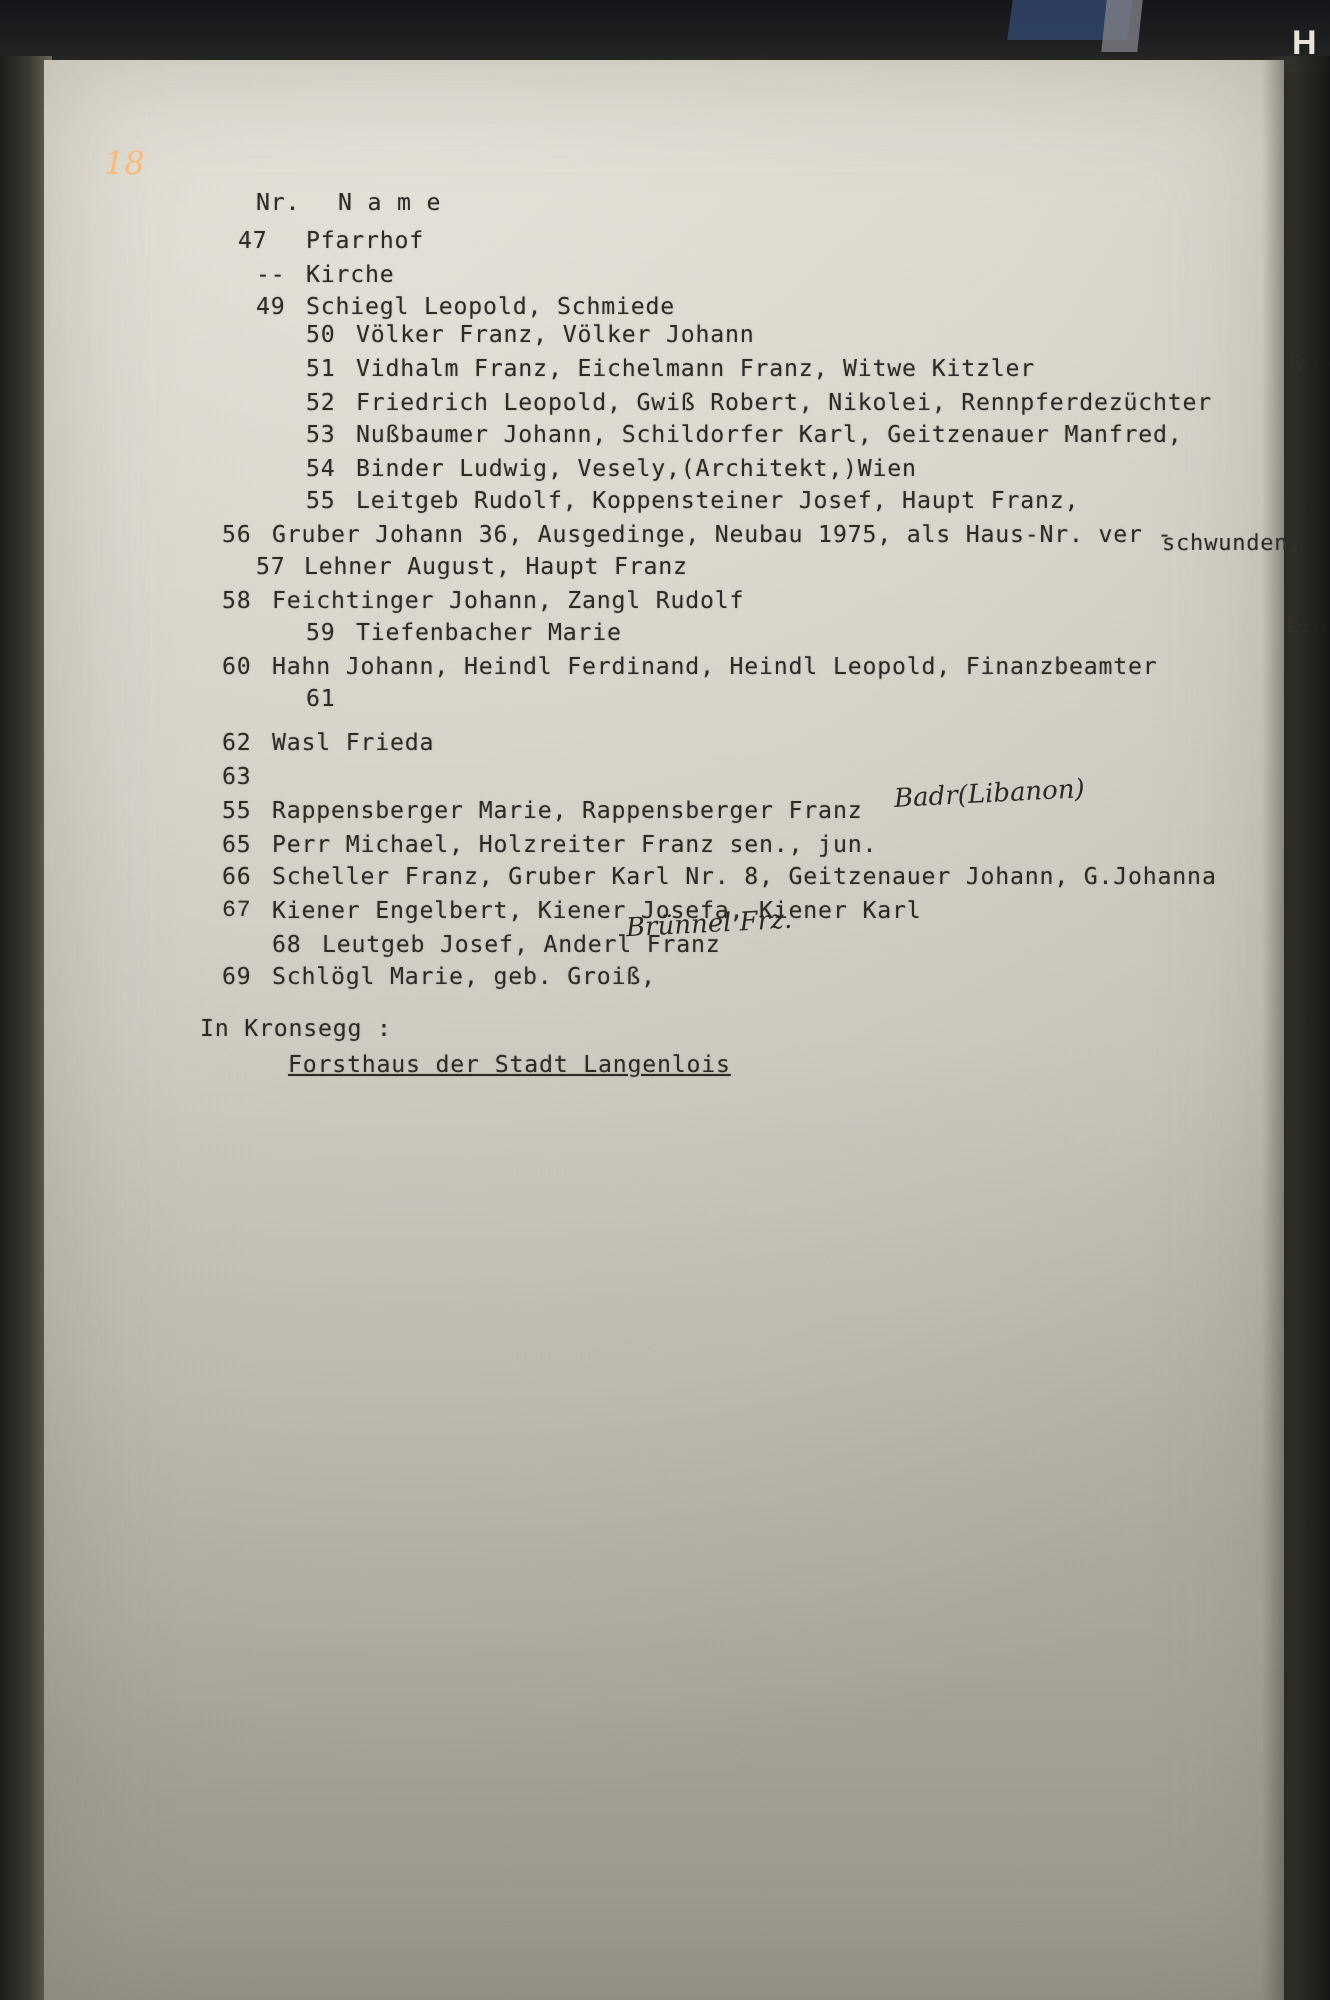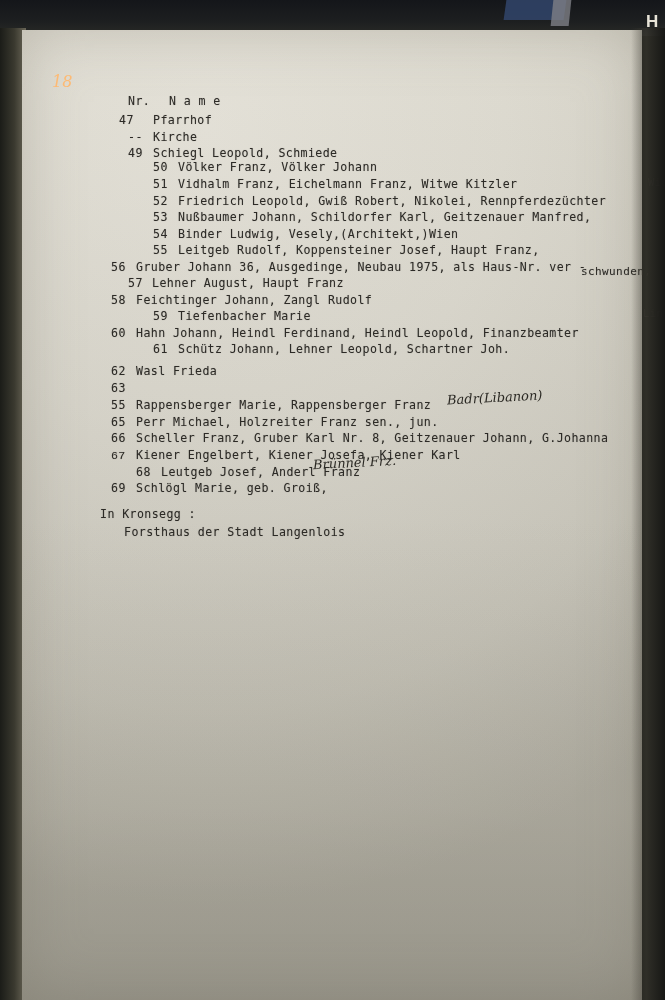--- a/index.html
+++ b/index.html
@@ -170,33 +170,32 @@
   <div class="typed" style="left:142px; top:176px;">Vidhalm Franz, Eichelmann Franz, Witwe Kitzler</div>
   <div class="typed" style="left:142px; top:193px;">Friedrich Leopold, Gwiß Robert, Nikolei, Rennpferdezüchter</div>
   <div class="typed" style="left:142px; top:209px;">Nußbaumer Johann, Schildorfer Karl, Geitzenauer Manfred,</div>
   <div class="typed" style="left:142px; top:226px;">Binder Ludwig, Vesely,(Architekt,)Wien</div>
   <div class="typed" style="left:142px; top:242px;">Leitgeb Rudolf, Koppensteiner Josef, Haupt Franz,</div>
   <div class="typed" style="left:100px; top:259px;">Gruber Johann 36, Ausgedinge, Neubau 1975, als Haus-Nr. ver -</div>
   <div class="typed" style="left:116px; top:275px;">Lehner August, Haupt Franz</div>
   <div class="typed" style="left:100px; top:292px;">Feichtinger Johann, Zangl Rudolf</div>
   <div class="typed" style="left:142px; top:308px;">Tiefenbacher Marie</div>
   <div class="typed" style="left:100px; top:325px;">Hahn Johann, Heindl Ferdinand, Heindl Leopold, Finanzbeamter</div>
-  <div class="typed" style="left:142px; top:341px;">Schütz Johann, Lehner Leopold, Schartner Joh.</div>
   <div class="typed" style="left:100px; top:363px;">Wasl Frieda</div>
   <div class="typed" style="left:100px; top:397px;">Rappensberger Marie, Rappensberger Franz</div>
   <div class="typed" style="left:100px; top:414px;">Perr Michael, Holzreiter Franz sen., jun.</div>
   <div class="typed" style="left:100px; top:430px;">Scheller Franz, Gruber Karl Nr. 8, Geitzenauer Johann, G.Johanna</div>
   <div class="typed" style="left:100px; top:447px;">Kiener Engelbert, Kiener Josefa, Kiener Karl</div>
   <div class="typed" style="left:125px; top:464px;">Leutgeb Josef, Anderl Franz</div>
   <div class="typed" style="left:100px; top:480px;">Schlögl Marie, geb. Groiß,</div>
 
   <div class="typed" style="left:612px; top:174px; font-size:10.5px;">Wien</div>
   <div class="typed" style="left:545px; top:263px; font-size:11px;">schwunden,</div>
   <div class="typed" style="left:607px; top:305px; font-size:10.5px;">Linz</div>
 
   <div class="hand" style="left:447px; top:390px;">Badr(Libanon)</div>
   <div class="hand" style="left:313px; top:455px;">Brünnel Frz.</div>
 
   <div class="typed" style="left:64px; top:506px;">In Kronsegg :</div>
-  <div class="typed" style="left:88px; top:524px;">Forsthaus der Stadt Langenlois</div>
+  <div class="typed" style="left:108px; top:524px;text-decoration:underline;">Forsthaus der Stadt Langenlois</div>
 
   <div class="right-edge"></div>
 </div>
 
 </body></html>

